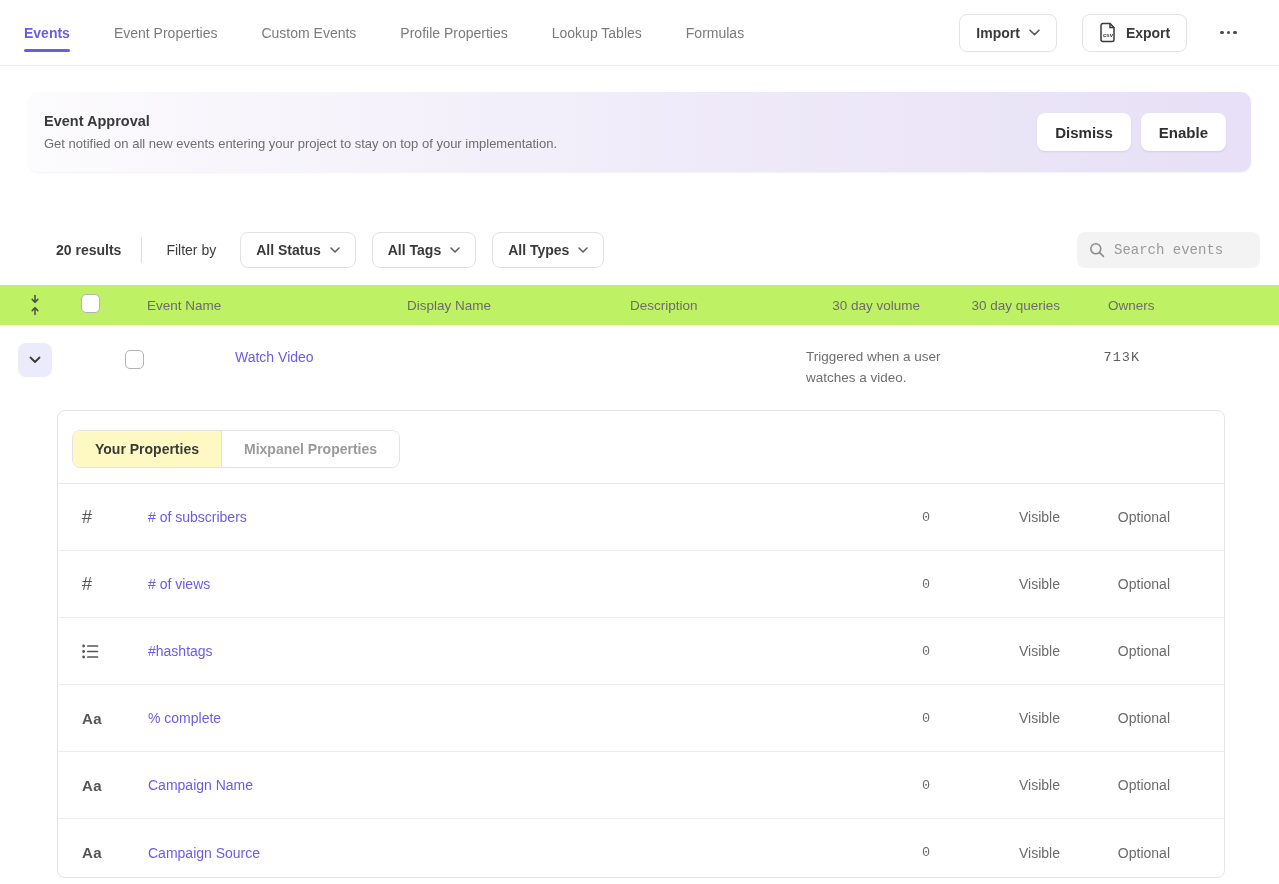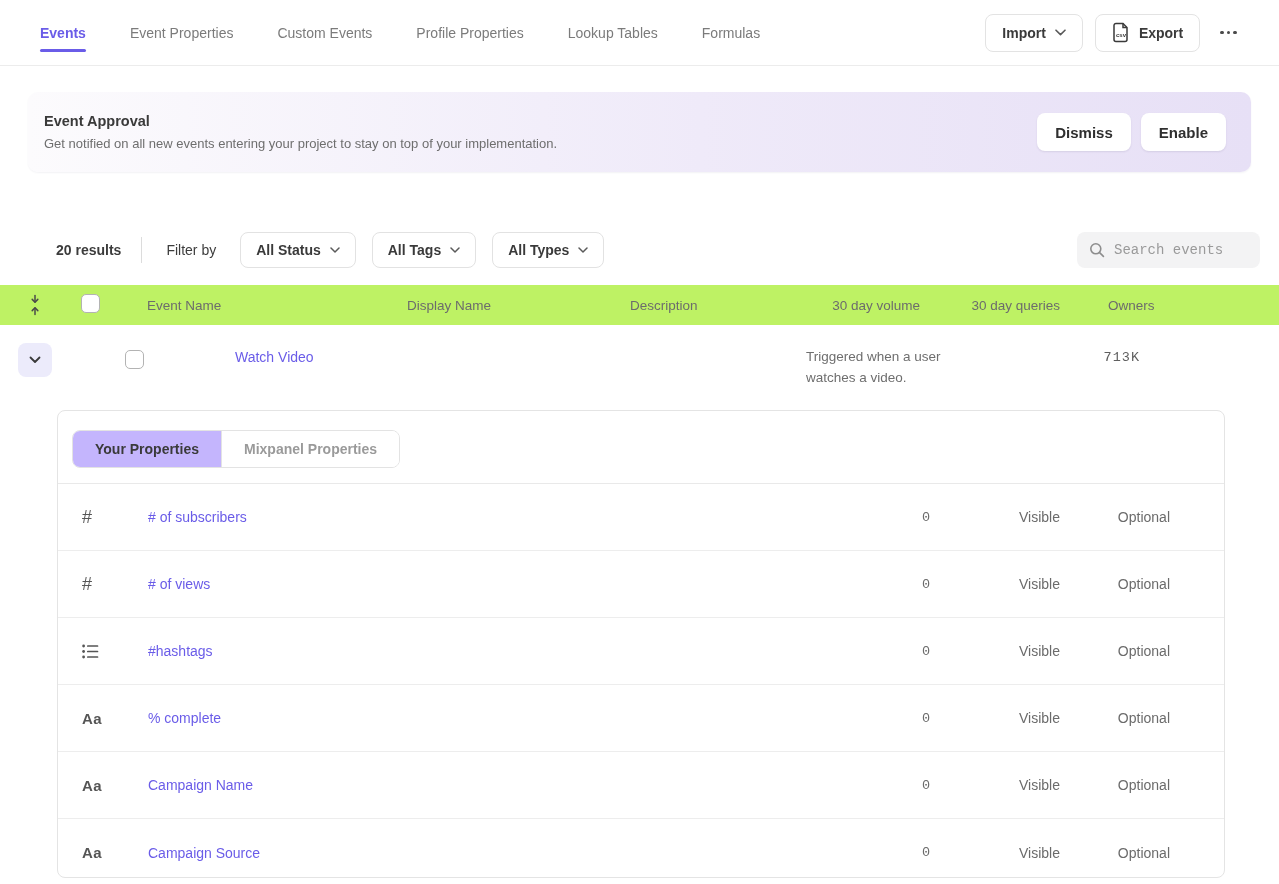--- a/index.html
+++ b/index.html
@@ -1,28 +1,28 @@
 <!DOCTYPE html>
 <html><head>
 <meta charset="utf-8">
 <style>
   * { margin:0; padding:0; box-sizing:border-box; }
   html,body { width:1279px; height:884px; overflow:hidden; background:#fff;
     font-family:"Liberation Sans", sans-serif; color:#3a3a3a; font-size:14px; }
 
   
-  .topnav { height:66px; display:flex; align-items:center; padding:0 38px 0 40px;
+  .topnav { height:66px; display:flex; align-items:center; padding:0 38px 0 24px;
     border-bottom:1px solid #ececec; background:#fff; }
   .nav-tabs { display:flex; gap:44px; height:100%; align-items:center; }
   .nav-tab { position:relative; height:100%; display:flex; align-items:center;
     color:#7b7b7b; font-weight:500; cursor:pointer; }
   .nav-tab.active { color:#6a5ce8; font-weight:700; }
   .nav-tab.active::after { content:""; position:absolute; left:0; right:0; bottom:13px;
     height:3px; border-radius:2px; background:#6a5ce8; }
-  .nav-actions { margin-left:auto; display:flex; align-items:center; gap:12px; }
+  .nav-actions { margin-left:auto; display:flex; align-items:center; gap:25px; }
   .btn { display:inline-flex; align-items:center; gap:9px; height:38px; padding:0 16px;
     border:1px solid #e3e3e3; border-radius:8px; background:#fff; font-weight:600;
     color:#3a3a3a; cursor:pointer; font-size:14px; }
   .dots { display:inline-flex; gap:3px; align-items:center; cursor:pointer; padding:6px 4px; }
   .dots i { width:3.6px; height:3.6px; border-radius:50%; background:#4a4a4a; }
 
   
   .banner { margin:26px 28px 0 28px; height:80px; border-radius:10px;
     background:linear-gradient(90deg,#fcfbfd 0%, #efeaf9 55%, #e7e0f6 100%);
     box-shadow:0 1px 2px rgba(40,30,80,.06);
@@ -72,21 +72,21 @@
   .erow .mono { padding-top:9px; }
   .erow .dots { margin:10px 0 0 40px; }
 
   
   .panel { margin-left:57px; width:1168px; height:468px; background:#fff;
     border:1px solid #e4e4e4; border-radius:8px; overflow:hidden; }
   .panel-tabs { padding:19px 0 15px 14px; border-bottom:1px solid #e9e9e9; }
   .seg { display:inline-flex; border:1px solid #e3e3e3; border-radius:8px; overflow:hidden; }
   .seg-item { height:36px; display:flex; align-items:center; padding:0 22px; font-weight:700;
     font-size:14px; color:#9a9a9a; background:#fff; cursor:pointer; }
-  .seg-item.active { background:#c4b5fd; color:#3a3a3a; border-right:1px solid #e3e3e3; }
+  .seg-item.active { background:#fef9c3; color:#3a3a3a; border-right:1px solid #e3e3e3; }
   .prow { display:grid; grid-template-columns:90px 1fr 90px 130px 110px;
     padding-right:54px; height:67px; align-items:center; border-bottom:1px solid #ededed;
     font-size:14px; }
   .prow:last-child { border-bottom:none; }
   .picon { padding-left:24px; display:flex; align-items:center; color:#555; }
   .glyph-num { font-size:18px; }
   .glyph-text { font-size:15px; font-weight:600; letter-spacing:.5px; }
   .pname { color:#6a5ce8; cursor:pointer; }
   .pmeta { color:#6b6b6b; text-align:right; }
   .pmeta.zero { font-family:"Liberation Mono",monospace; font-size:13.5px; }

